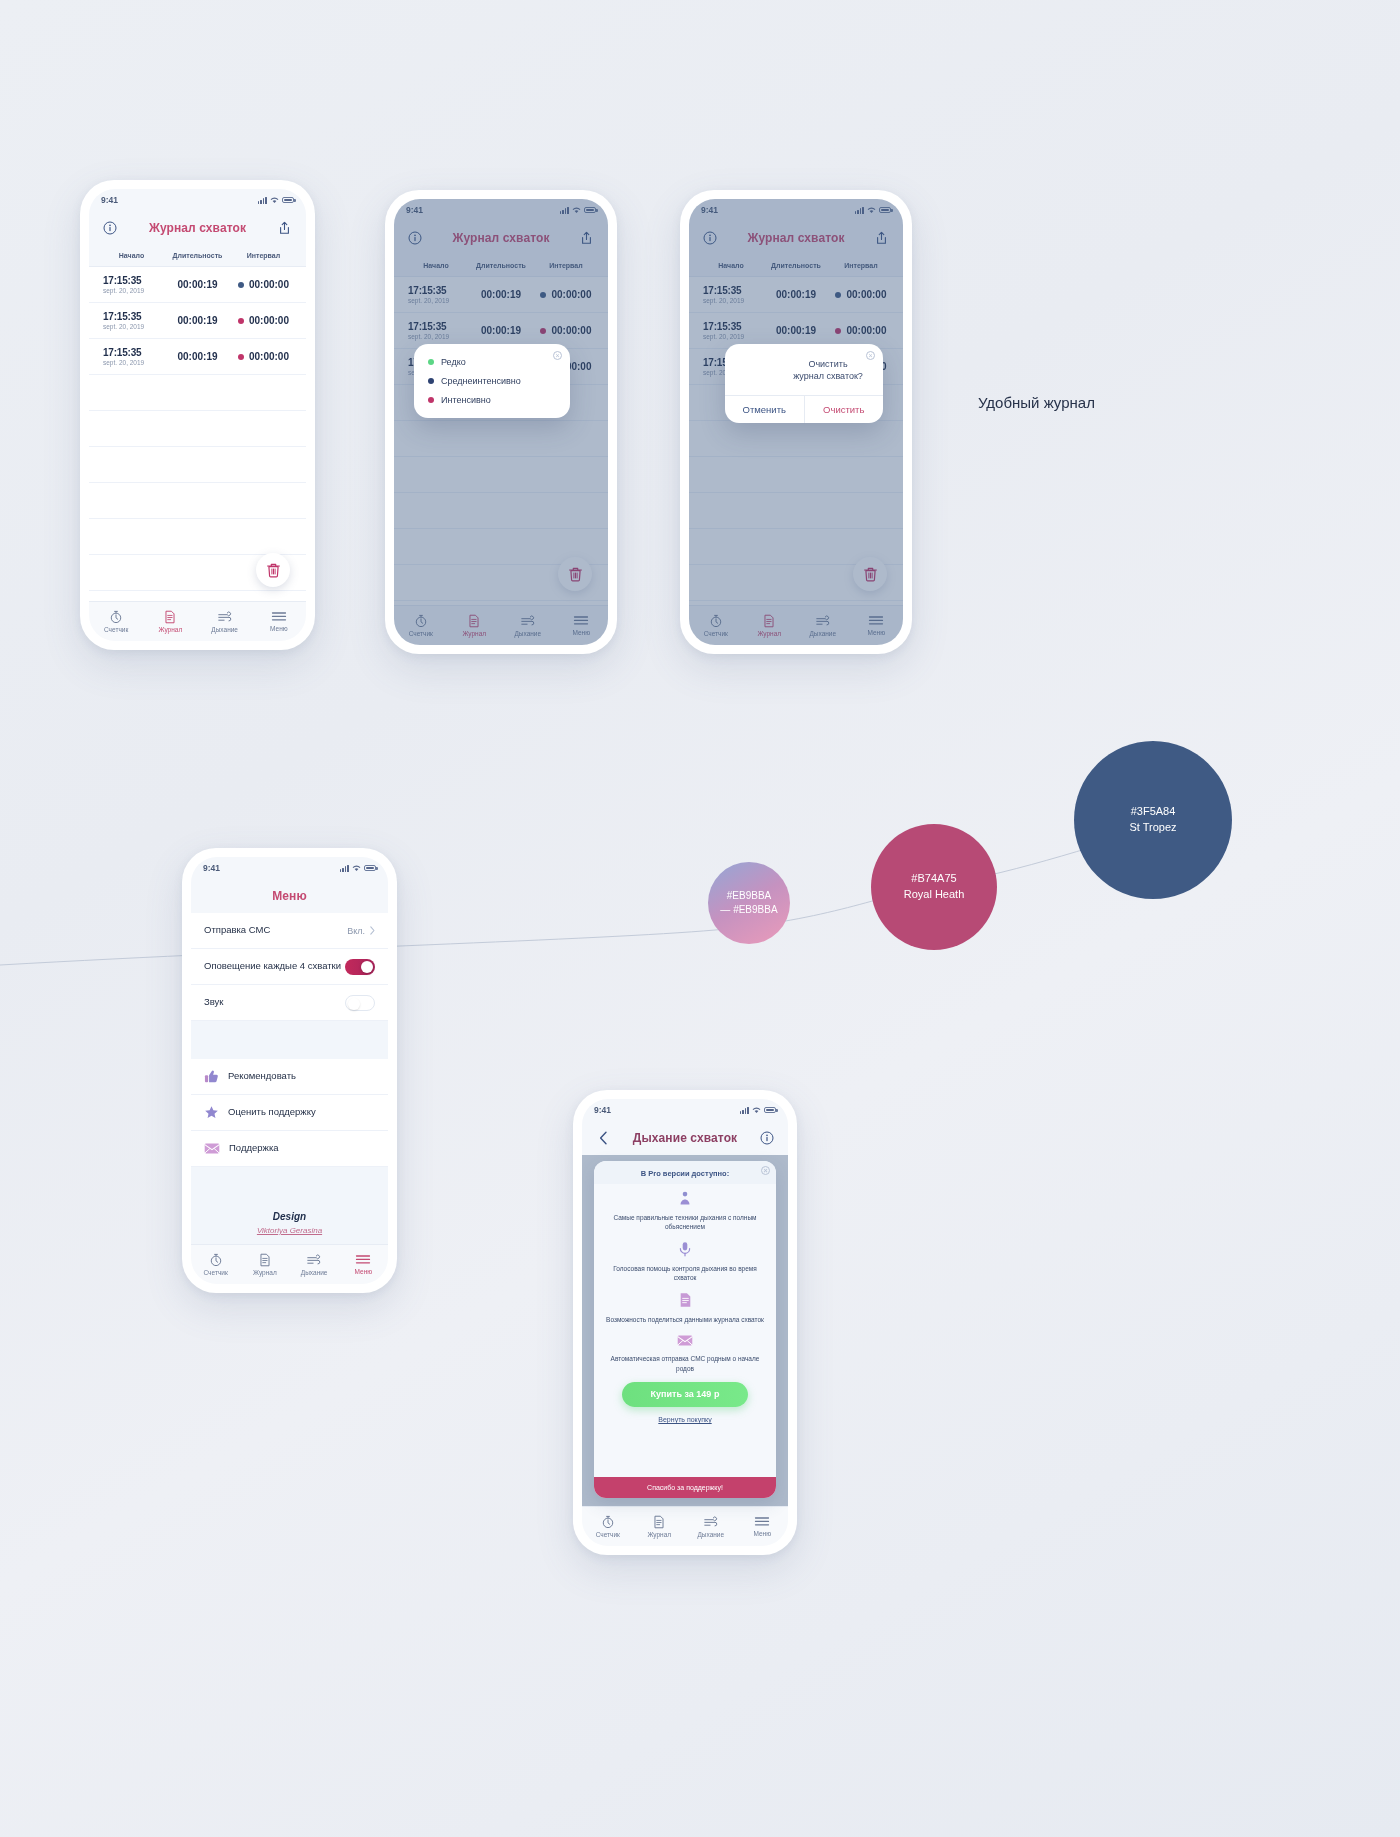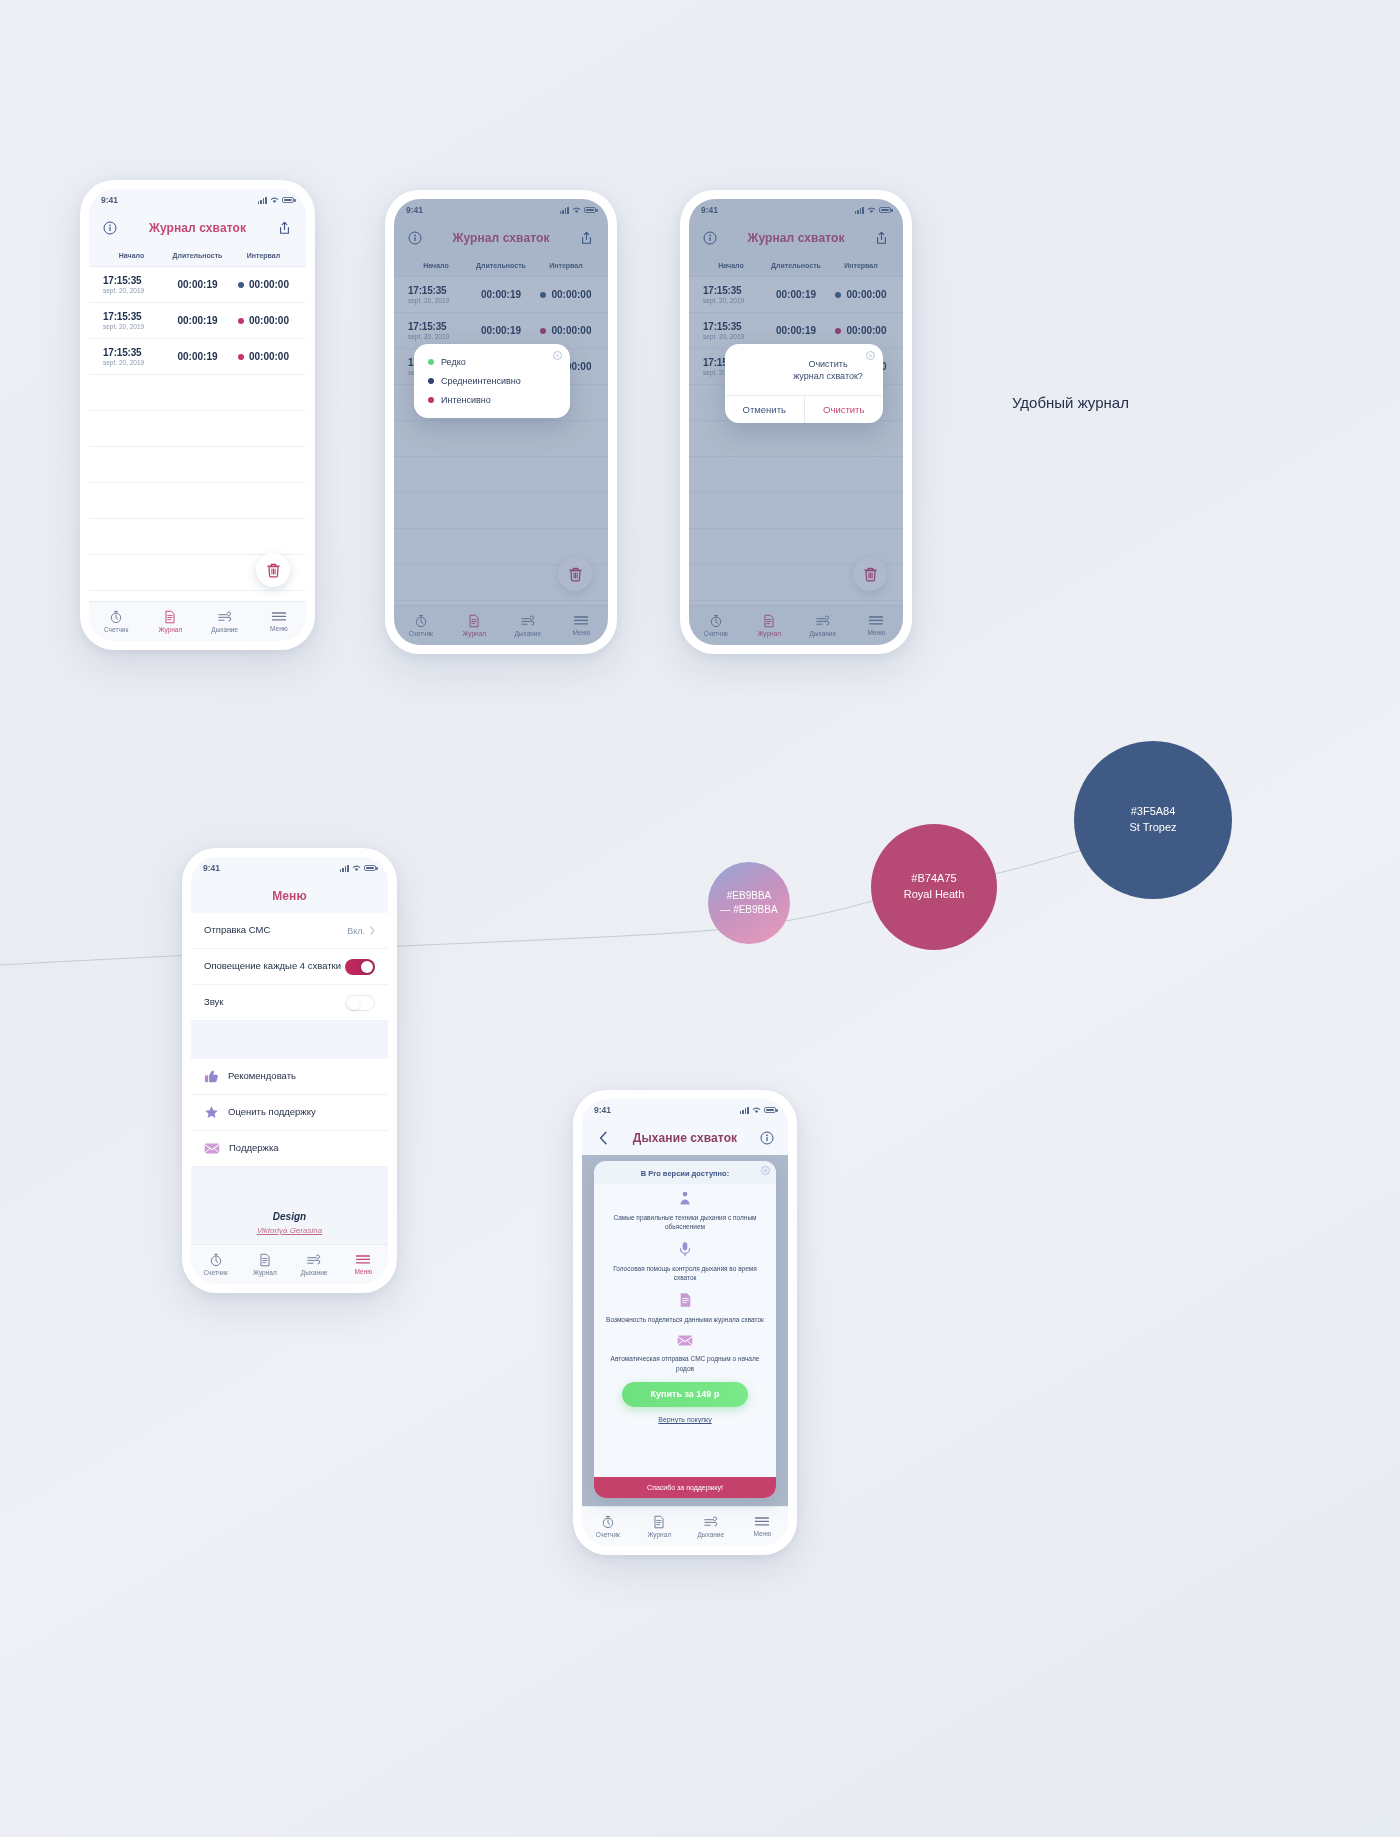--- a/index.html
+++ b/index.html
@@ -202,21 +202,21 @@
   .swatch .nm  { font-size: 11px; }
   .swatch.small .hex { font-size: 10px; }
 </style>
 </head>
 <body>
 
 <svg class="connector">
   <path d="M 0 965 C 300 948 600 940 715 930 C 830 920 880 895 935 886 C 1030 870 1090 845 1195 818" stroke="#c3cbd9" stroke-width="1" fill="none"></path>
 </svg>
 
-<div class="caption" style="left:1012px; top:394px;text-align:center;">Удобный журнал</div>
+<div class="caption" style="left:978px; top:394px;text-align:center;">Удобный журнал</div>
 
 <div class="phone" style="left:80px; top:180px; width:235px; height:470px;">
   <div class="screen">
     <div class="notch"></div>
     <div class="statusbar">
       <span>9:41</span>
       <span class="sb-right">
         <span class="sb-bars">
             <i></i>
             <i></i>

